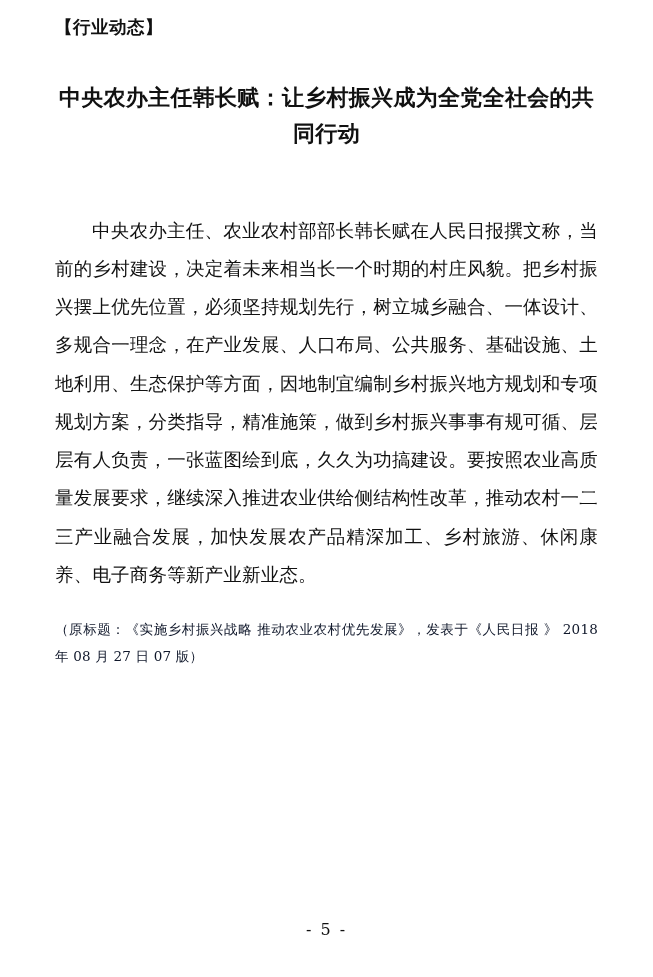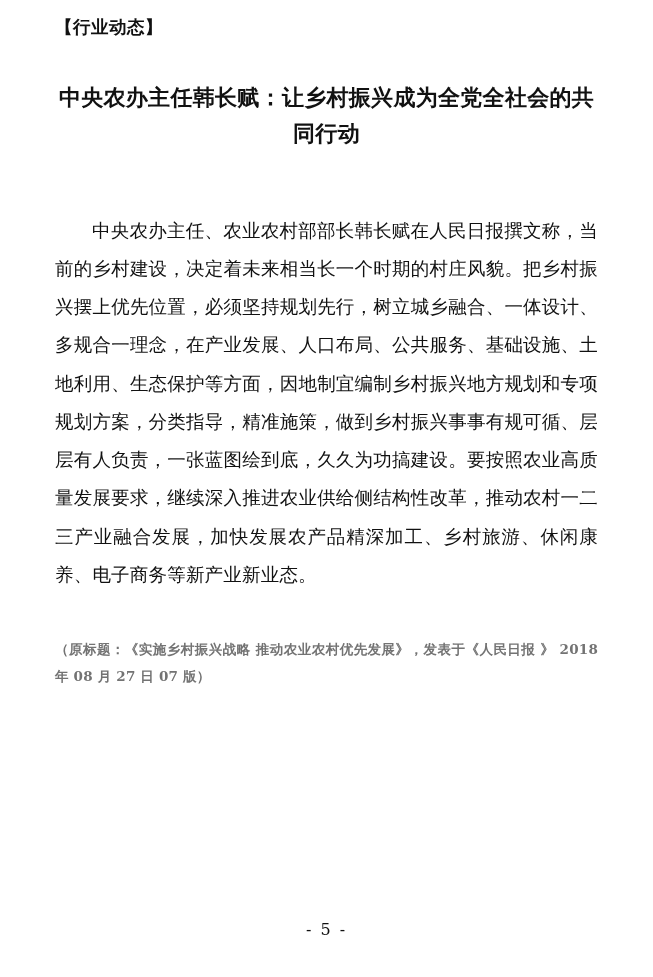--- a/index.html
+++ b/index.html
@@ -42,28 +42,27 @@
   .body-text {
     margin-top: 60px;
     font-size: 18.5px;
     line-height: 2.07;
     text-align: justify;
     text-justify: inter-ideograph;
     text-indent: 2em;
     letter-spacing: 0.2px;
   }
   .source-note {
-    margin-top: 42px;
+    margin-top: 22px;
     font-size: 13.5px;
     line-height: 1.95;
     text-align: justify;
     text-justify: inter-ideograph;
     letter-spacing: 0.2px;
-    color: #737373;
-    font-weight: bold;
+    color: #0f172a;
   }
   .page-number {
     position: absolute;
     left: 0;
     right: 0;
     bottom: 38px;
     text-align: center;
     font-size: 16px;
     letter-spacing: 2px;
     color: #111111;

